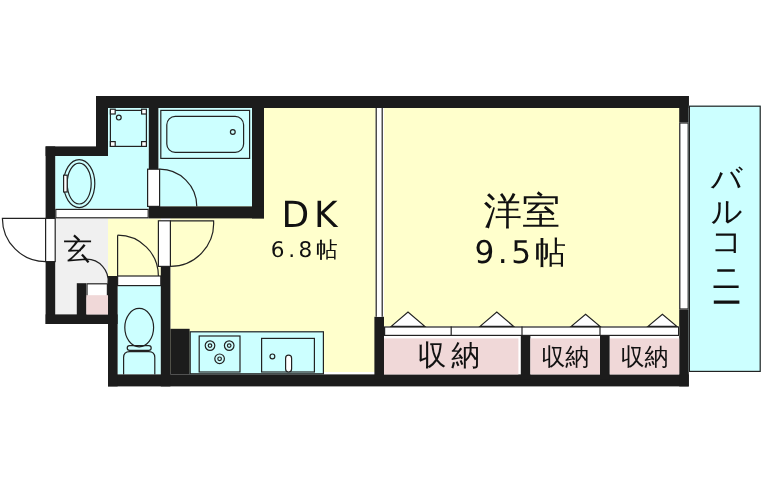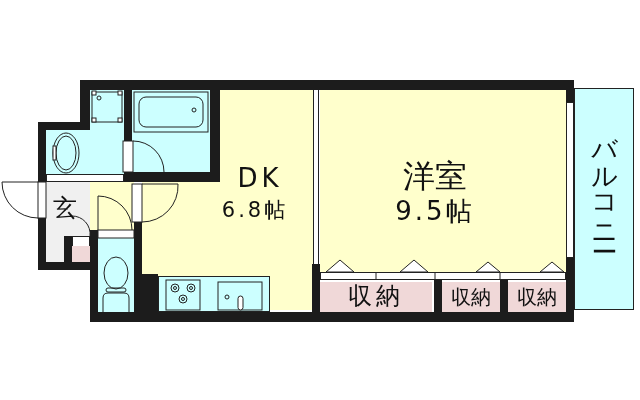--- a/index.html
+++ b/index.html
@@ -133,21 +133,21 @@
     <polygon points="326,272 340,260 354,272"></polygon>
     <polygon points="400,272 414,260 428,272"></polygon>
     <polygon points="476,272 488,262 500,272"></polygon>
     <polygon points="540,272 552,262 564,272"></polygon>
   </g>
   <line x1="376" y1="272" x2="376" y2="280" stroke="#222"></line>
   <line x1="435" y1="272" x2="435" y2="280" stroke="#222"></line>
   <line x1="500" y1="272" x2="500" y2="280" stroke="#222"></line>
 </svg>
 
-<div class="abs label" style="left:220px;top:165px;width:80px;font-size:26px;letter-spacing:4px;">DK</div>
-<div class="abs label" style="left:200px;top:200px;width:110px;font-size:21px;letter-spacing:3px;">6.8帖</div>
+<div class="abs label" style="left:220px;top:165px;width:80px;font-size:30px;letter-spacing:4px;">DK</div>
+<div class="abs label" style="left:200px;top:200px;width:110px;font-size:18px;letter-spacing:3px;">6.8帖</div>
 <div class="abs label" style="left:390px;top:160px;width:90px;font-size:32px;">洋室</div>
 <div class="abs label" style="left:380px;top:198px;width:110px;font-size:26px;letter-spacing:3px;">9.5帖</div>
 <div class="abs label" style="left:50px;top:196px;width:30px;font-size:24px;">玄</div>
 <div class="abs label" style="left:586px;top:120px;width:34px;font-size:26px;white-space:normal;word-break:break-all;line-height:1.2;writing-mode:vertical-rl;">バルコニー</div>
 <div class="abs label" style="left:320px;top:284px;width:112px;font-size:24px;letter-spacing:4px;">収納</div>
 <div class="abs label" style="left:442px;top:287px;width:58px;font-size:20px;">収納</div>
 <div class="abs label" style="left:508px;top:287px;width:58px;font-size:20px;">収納</div>
 
 </body></html>

